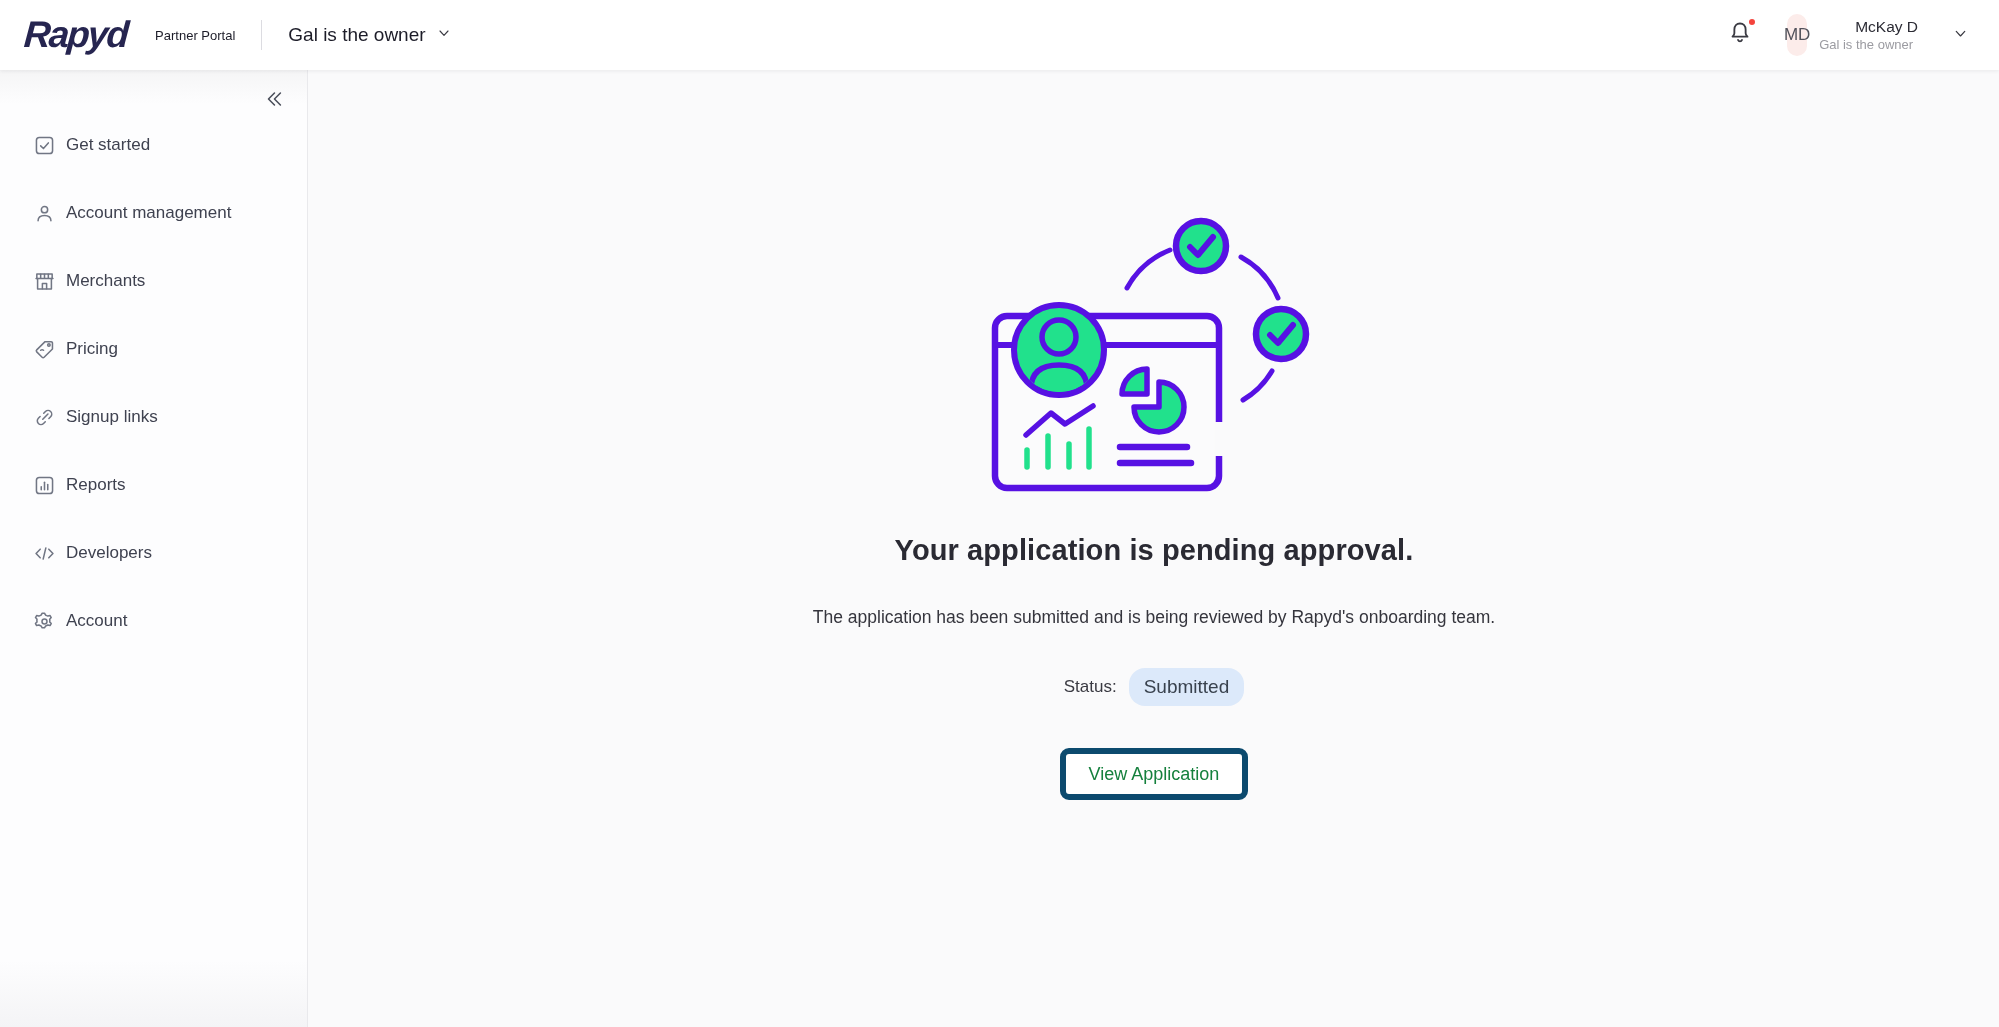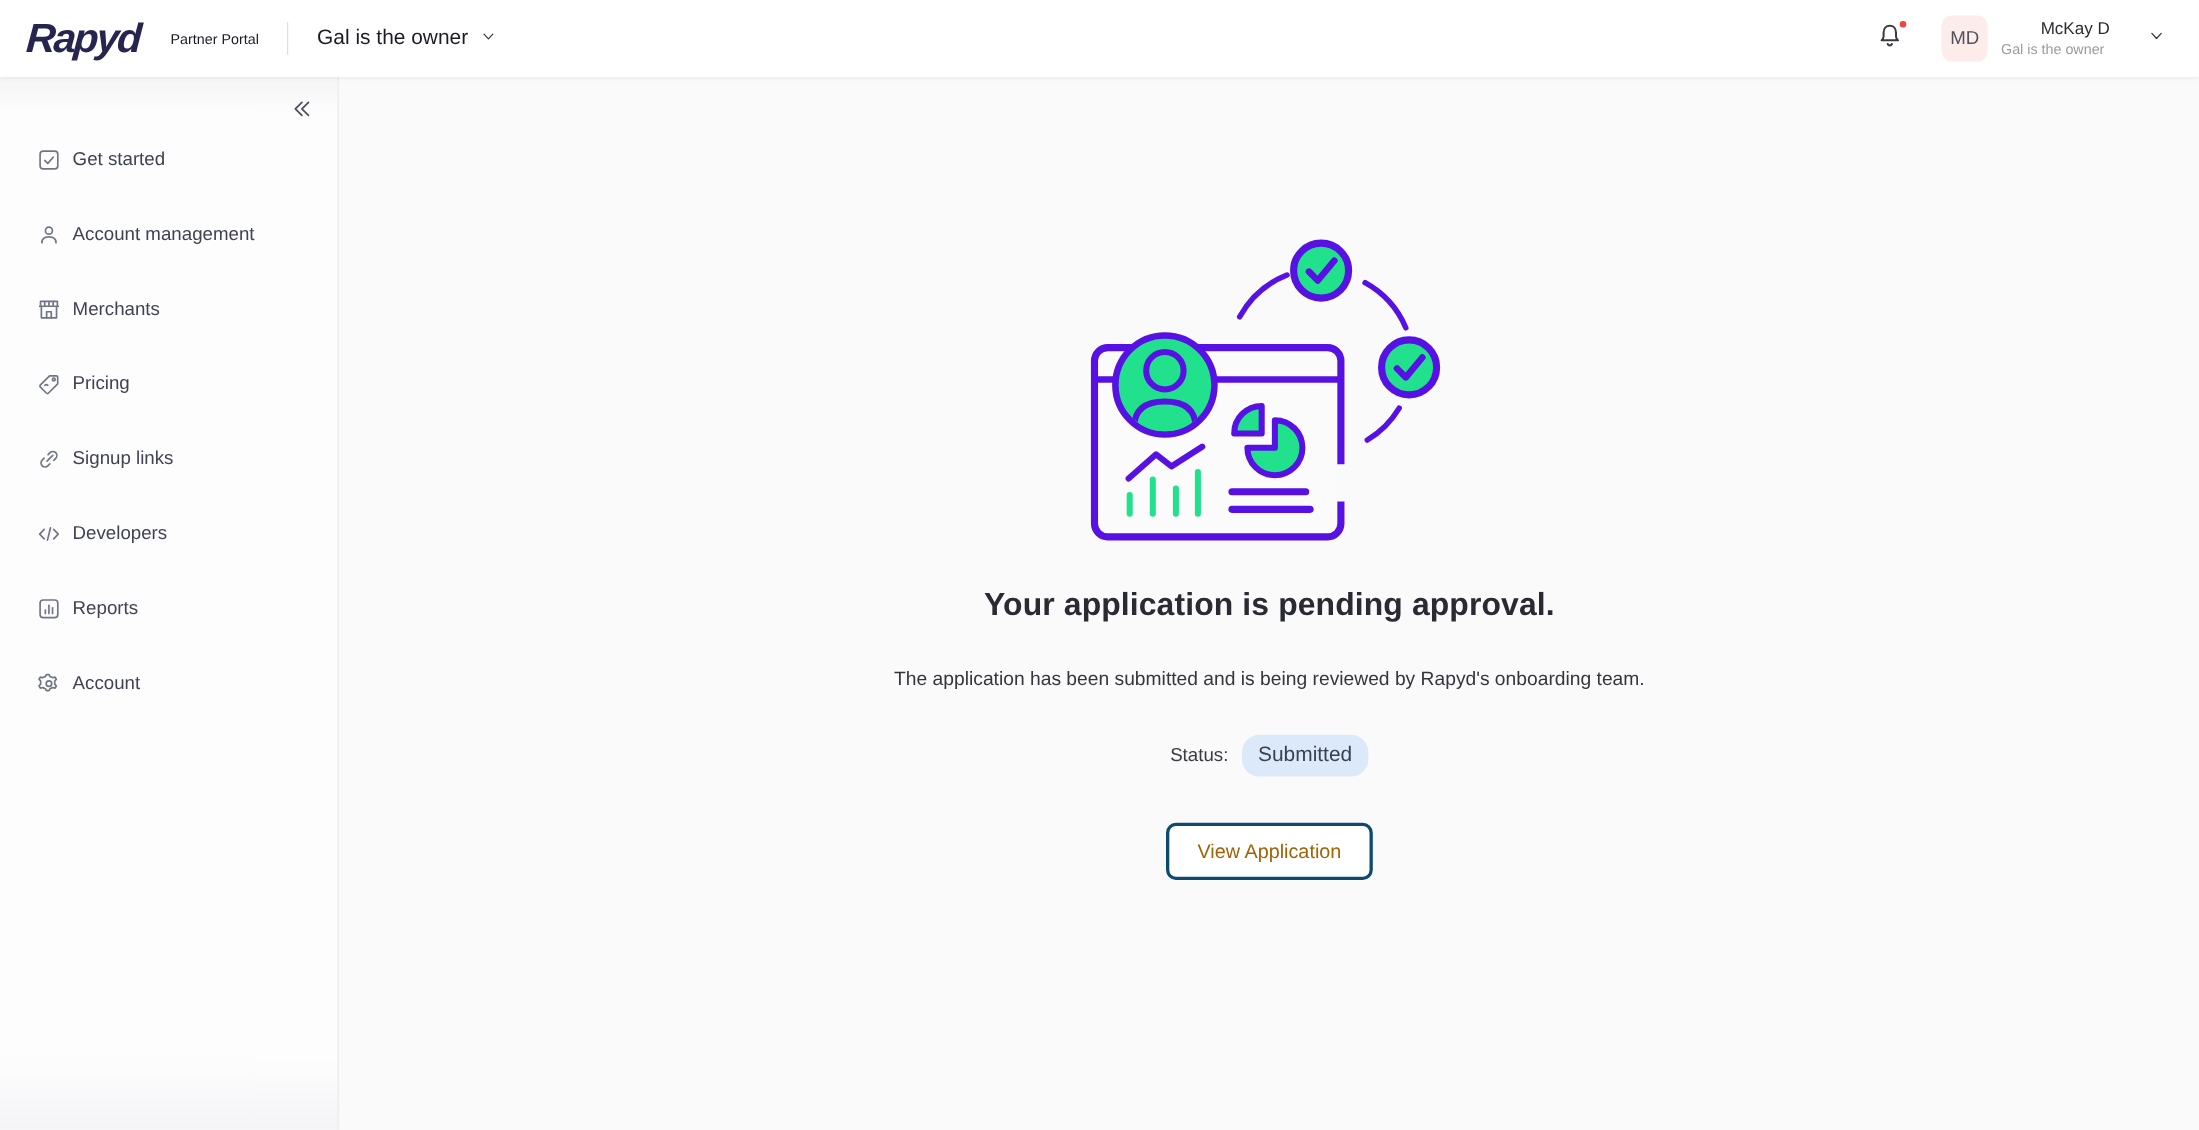--- a/index.html
+++ b/index.html
@@ -28,21 +28,21 @@
   .header-divider { width:1px; height:30px; background:#dcdce1; margin-right:26px; }
   .workspace-selector { display:flex; align-items:center; gap:10px; cursor:pointer; }
   .workspace-selector .ws-label { font-size:19px; color:#1c1c28; }
   .header-spacer { flex:1; }
   .bell-wrap { position:relative; margin-right:34px; cursor:pointer; }
   .bell-dot {
     position:absolute; top:-3px; right:-4px; width:10px; height:10px;
     border-radius:50%; background:#F4433C; border:2px solid #fff;
   }
   .avatar {
-    width:42px; height:42px; border-radius:10px; background:#FCECEA;
+    width:20px; height:42px; border-radius:10px; background:#FCECEA;
     display:flex; align-items:center; justify-content:center;
     font-size:17px; color:#52525b; margin-right:12px;
   }
   .user-block { display:flex; flex-direction:column; line-height:1.25; margin-right:34px; }
   .user-name { font-size:15.5px; color:#2c2c35;margin-left:36px; }
   .user-role { font-size:13px; color:#9b9ba1; }
   
   .sidebar {
     position:absolute; top:70px; left:0; width:308px; height:957px;
     background:linear-gradient(180deg,#f5f5f6 0px,#fdfdfe 34px,#fdfdfe 93%,#f4f4f6 100%);
@@ -72,22 +72,22 @@
   }
   .main-subtext { margin-top:40px; font-size:17.5px; color:#35353d; }
   .status-row { margin-top:40px; display:flex; align-items:center; gap:12px; }
   .status-label { font-size:17px; color:#3a3a42; }
   .status-badge {
     background:#DCE9FA; color:#39424e; font-size:19px;
     padding:8px 15px; border-radius:16px;
   }
   .view-app-btn {
     margin-top:42px; width:188px; height:52px;
-    background:#ffffff; border:3px solid #0c4a6e; border-radius:9px;
-    color:#a16207; font-size:18px; font-family:"Liberation Sans",sans-serif;
+    background:#ffffff; border:6px solid #0c4a6e; border-radius:9px;
+    color:#15803d; font-size:18px; font-family:"Liberation Sans",sans-serif;
     cursor:pointer; display:flex; align-items:center; justify-content:center;
   }
   svg.icon { stroke:#717684; fill:none; stroke-width:1.6; stroke-linecap:round; stroke-linejoin:round; }
   svg.hicon { stroke:#3a3a42; fill:none; stroke-width:1.7; stroke-linecap:round; stroke-linejoin:round; }
 </style>
 </head>
 <body>
 
 <div class="header">
   <div class="logo">Rapyd</div>
@@ -185,38 +185,38 @@
           <path d="M12.8 16.4 L11 18.2 a3.8 3.8 0 0 1 -5.4 -5.4 L7.4 11"></path>
           <path d="M11.2 7.6 L13 5.8 a3.8 3.8 0 0 1 5.4 5.4 L16.6 13"></path>
         </svg>
       </span>
       <span class="nav-label">Signup links</span>
     </div>
 
     <div class="nav-item">
       <span class="nav-icon">
         <svg class="icon" width="23" height="23" viewBox="0 0 24 24">
-          <polyline points="7.5,7.5 3.2,12 7.5,16.5"></polyline>
-          <polyline points="16.5,7.5 20.8,12 16.5,16.5"></polyline>
-          <line x1="13.4" y1="6.2" x2="10.6" y2="17.8"></line>
-        </svg>
-      </span>
-      <span class="nav-label">Developers</span>
-    </div>
-
-    <div class="nav-item">
-      <span class="nav-icon">
-        <svg class="icon" width="23" height="23" viewBox="0 0 24 24">
           <rect x="3.6" y="3.6" width="16.8" height="16.8" rx="3"></rect>
           <line x1="8.6" y1="16.4" x2="8.6" y2="13.2"></line>
           <line x1="12" y1="16.4" x2="12" y2="8.6"></line>
           <line x1="15.4" y1="16.4" x2="15.4" y2="11"></line>
         </svg>
       </span>
       <span class="nav-label">Reports</span>
+    </div>
+
+    <div class="nav-item">
+      <span class="nav-icon">
+        <svg class="icon" width="23" height="23" viewBox="0 0 24 24">
+          <polyline points="7.5,7.5 3.2,12 7.5,16.5"></polyline>
+          <polyline points="16.5,7.5 20.8,12 16.5,16.5"></polyline>
+          <line x1="13.4" y1="6.2" x2="10.6" y2="17.8"></line>
+        </svg>
+      </span>
+      <span class="nav-label">Developers</span>
     </div>
 
     <div class="nav-item">
       <span class="nav-icon">
         <svg class="icon" width="23" height="23" viewBox="0 0 24 24">
           <circle cx="12" cy="12" r="2.6"></circle>
           <path d="M12 3.4 l1.2 2 a6.8 6.8 0 0 1 2.3 0.95 l2.3 -0.6 l1.2 2.1 l-1.6 1.75 a6.8 6.8 0 0 1 0 2.8 l1.6 1.75 l-1.2 2.1 l-2.3 -0.6 a6.8 6.8 0 0 1 -2.3 0.95 l-1.2 2 l-2.4 0 l-1.2 -2 a6.8 6.8 0 0 1 -2.3 -0.95 l-2.3 0.6 l-1.2 -2.1 l1.6 -1.75 a6.8 6.8 0 0 1 0 -2.8 L2.6 7.85 l1.2 -2.1 l2.3 0.6 a6.8 6.8 0 0 1 2.3 -0.95 l1.2 -2 Z" stroke-linejoin="round"></path>
         </svg>
       </span>
       <span class="nav-label">Account</span>

